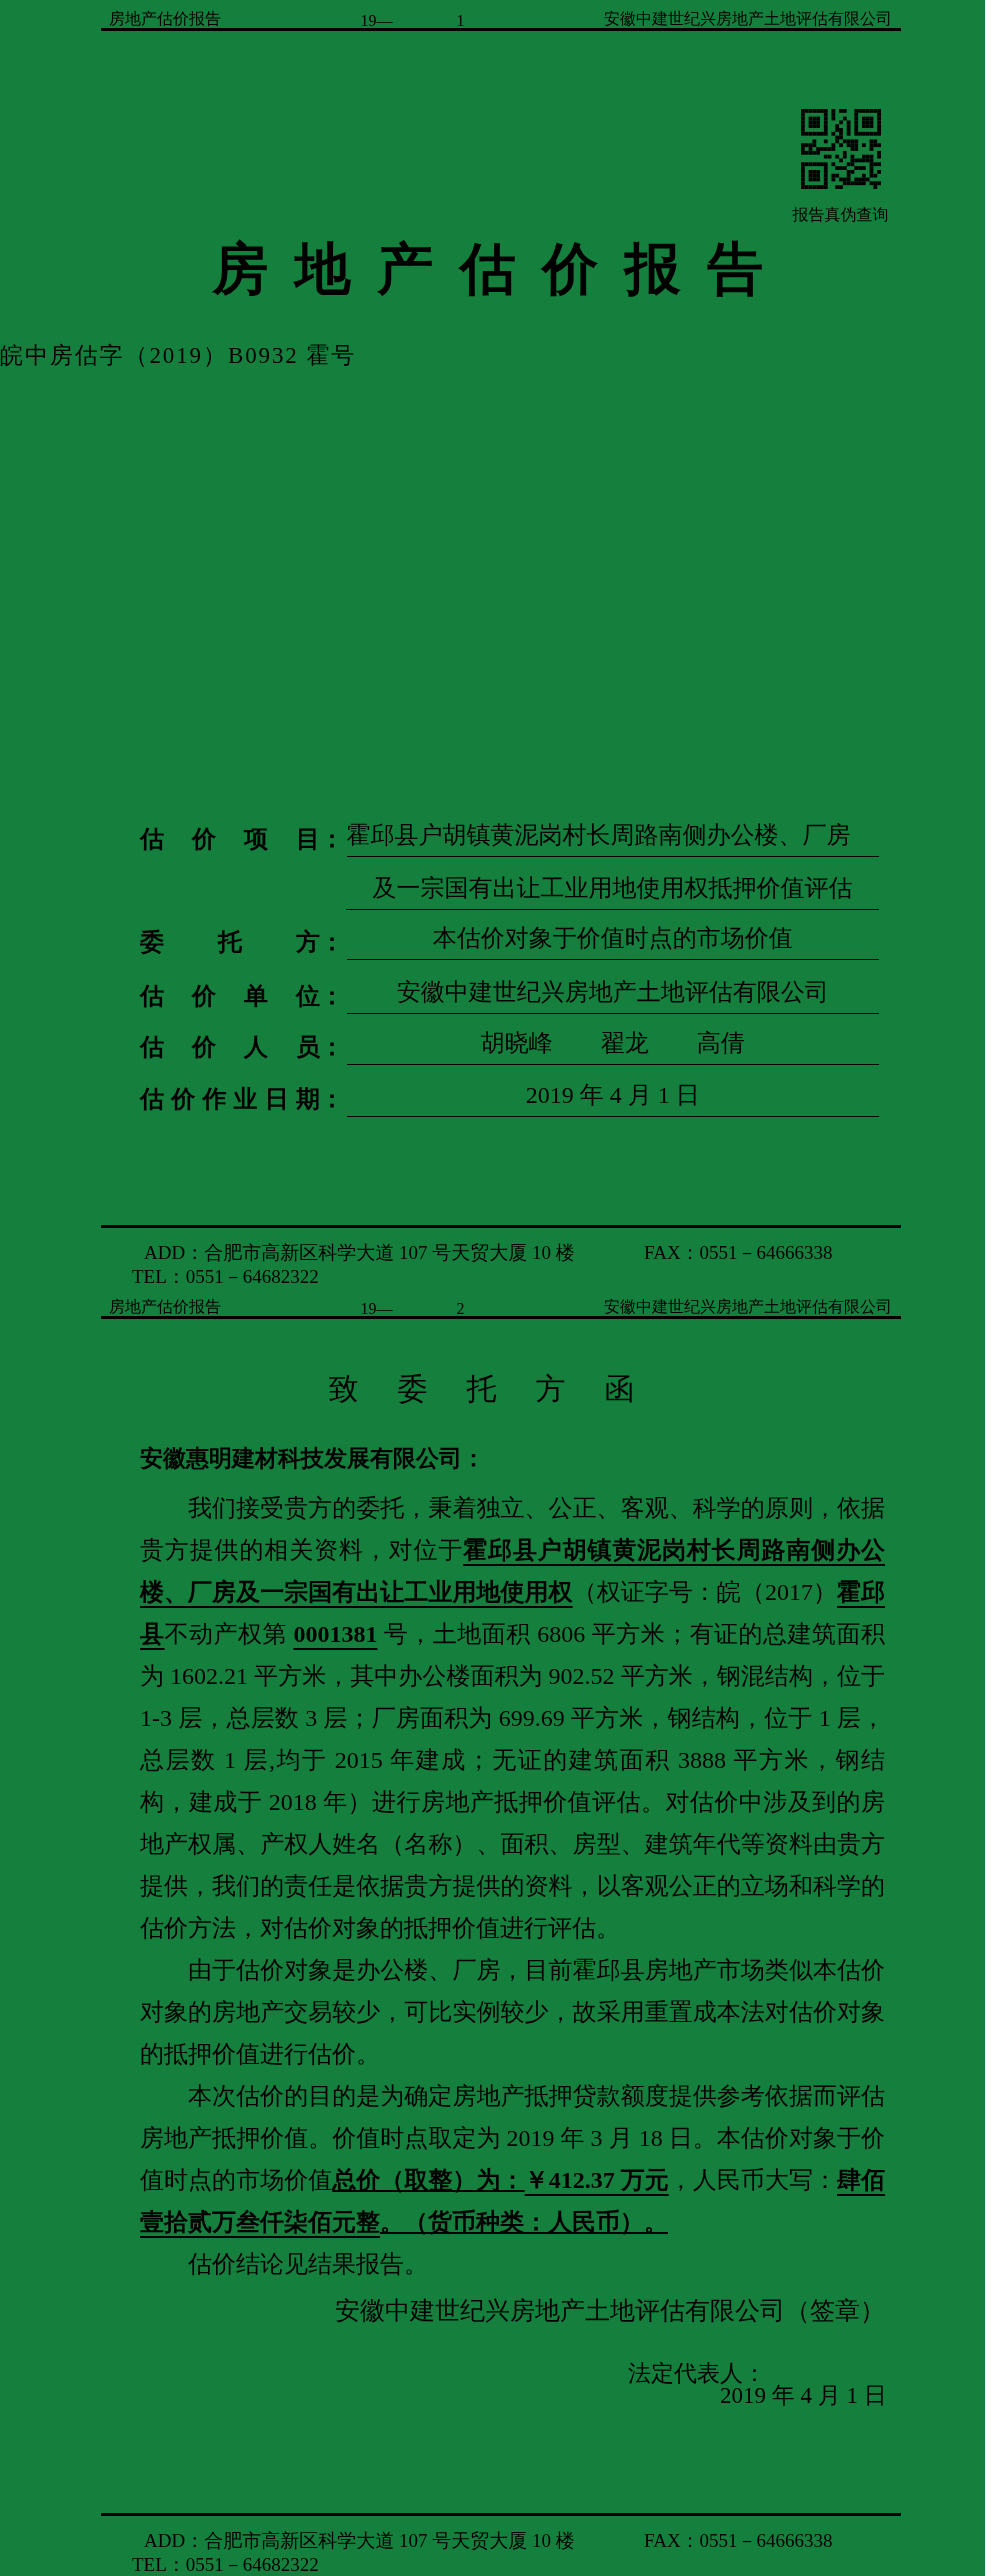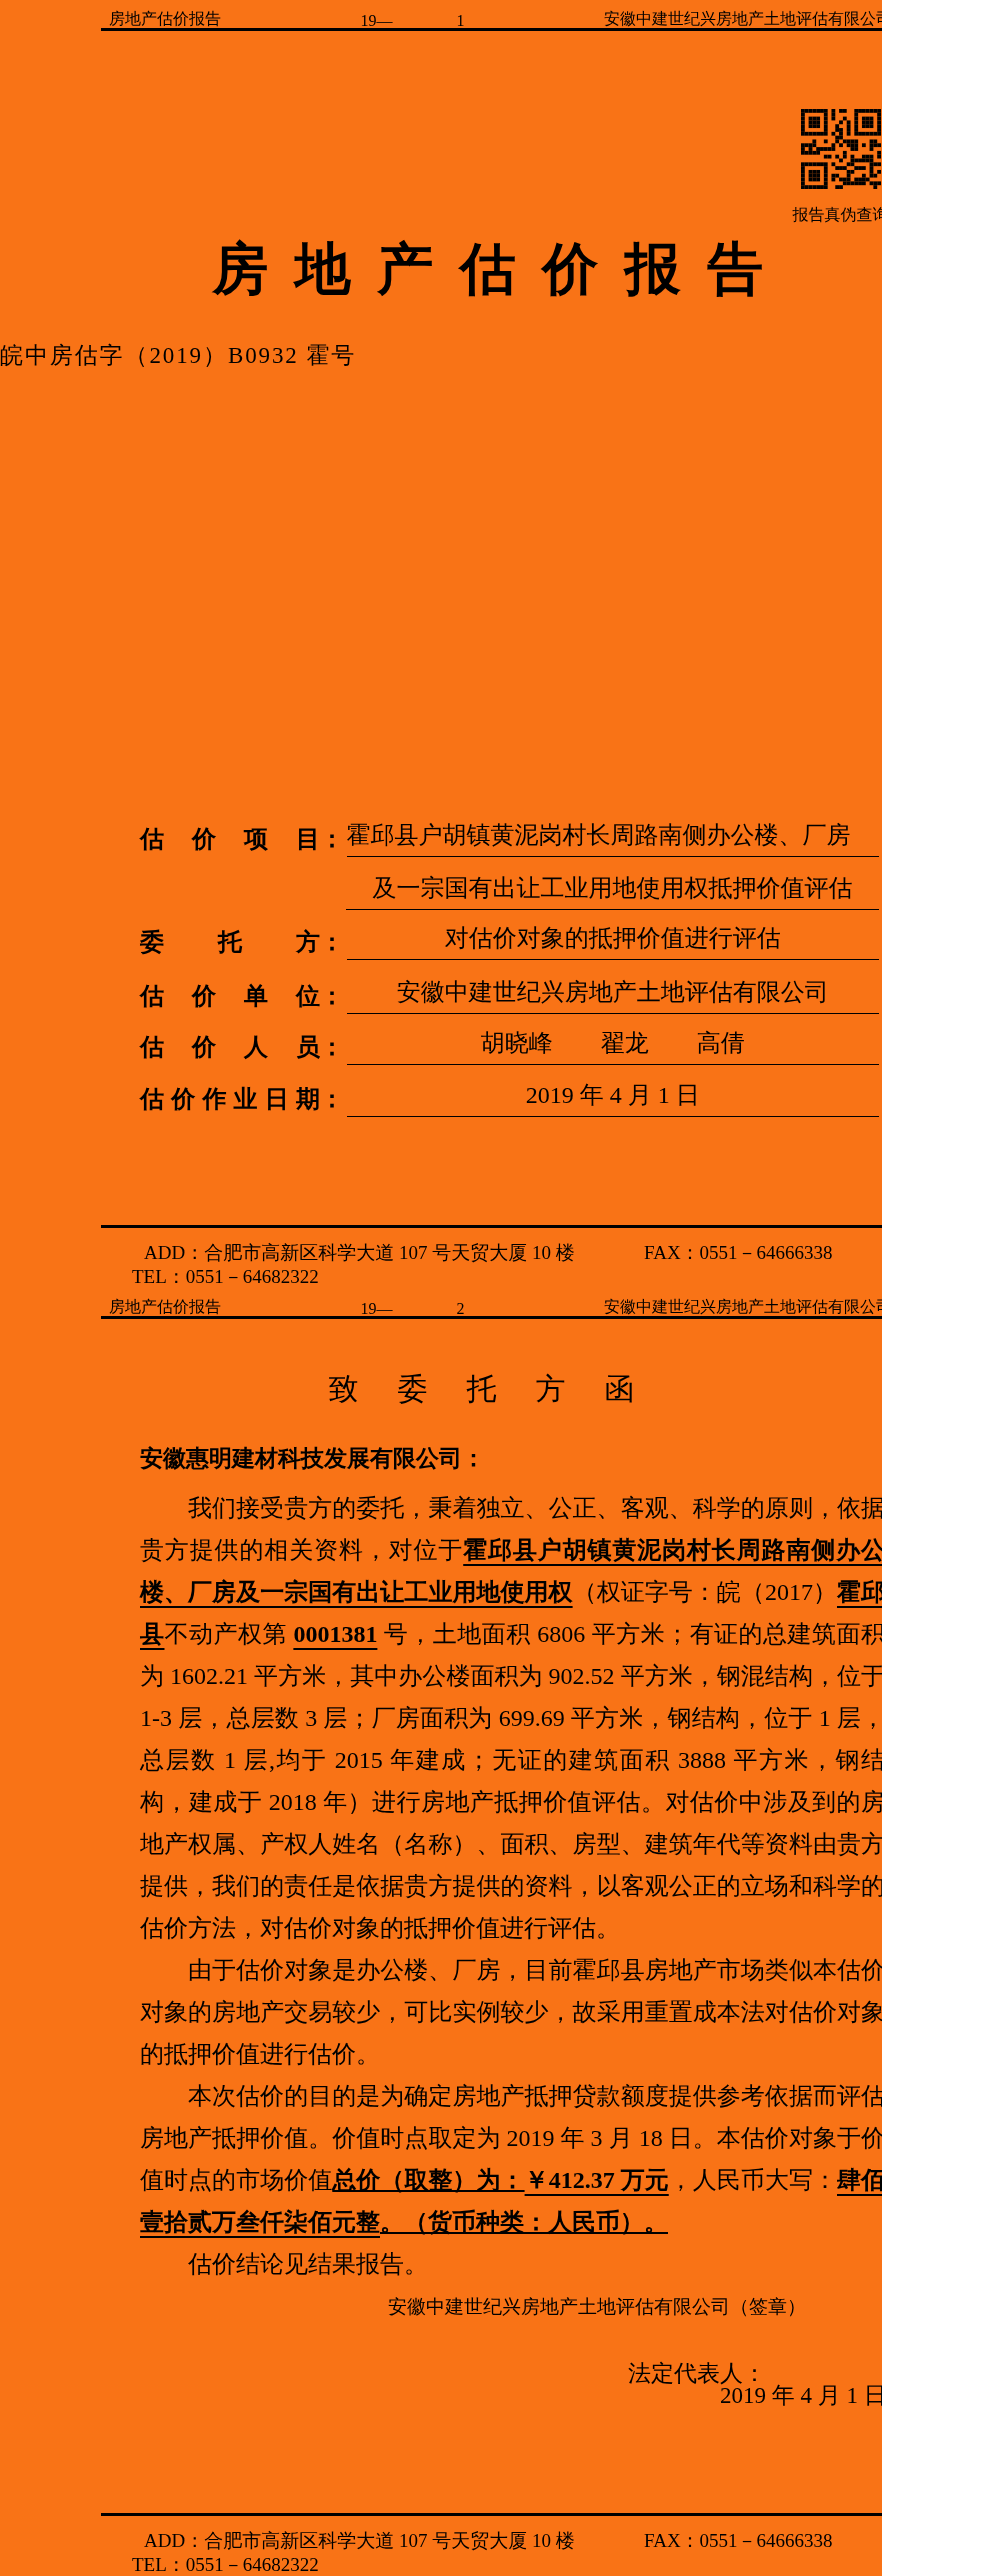--- a/index.html
+++ b/index.html
@@ -1,17 +1,17 @@
 <!DOCTYPE html>
 <html style="font-size:10px"><head>
 <meta charset="utf-8">
 <style>
   html,body{margin:0;padding:0;background:#fff;}
   body{width:1002px;color:#000;font-family:"Liberation Serif","DejaVu Serif",serif;}
-  .page{position:relative;width:882px;height:1288px;background:#f97316;overflow:hidden;}
+  .page{position:relative;width:985px;height:1288px;background:#15803d;overflow:hidden;}
   
   .hdr{position:absolute;left:109px;top:8.8px;width:783px;display:flex;justify-content:space-between;align-items:flex-end;font-size:16px;white-space:nowrap;}
   .hdr-center{display:flex;gap:64px;}
   .hdr-line{position:absolute;left:101px;top:28px;width:800px;height:3.2px;background:#000;}
   
   .ftr-line{position:absolute;left:101px;top:1225px;width:800px;height:3.2px;background:#000;}
   .ftr-add{position:absolute;left:144px;top:1240px;font-size:19px;white-space:nowrap;}
   .ftr-fax{position:absolute;left:644px;top:1240px;font-size:19px;white-space:nowrap;}
   .ftr-tel{position:absolute;left:132px;top:1264px;font-size:19px;white-space:nowrap;}
   
@@ -27,21 +27,21 @@
   .fspacer{width:206px;}
   .fval{flex:1;border-bottom:1.9px solid #000;font-size:24px;text-align:center;padding-bottom:6px;line-height:1.2;white-space:nowrap;}
   .fval.left{text-align:left;}
   
   .letter-title{position:absolute;left:0;top:81px;width:1002px;display:flex;justify-content:center;font-size:30px;font-weight:normal;letter-spacing:39px;white-space:nowrap;}
   .salutation{position:absolute;left:140px;top:155px;font-size:23px;font-family:"Liberation Sans","DejaVu Sans",sans-serif;font-weight:bold;}
   .body-text{position:absolute;left:140px;top:199px;width:745px;font-size:24px;line-height:42px;text-align:justify;}
   .body-text p{margin:0;text-indent:2em;}
   .b{font-weight:bold;text-decoration:underline;}
   .u{text-decoration:underline;text-decoration-thickness:1.9px;text-underline-offset:5.7px;}
-  .sig-company{position:absolute;left:335px;top:1006px;width:524px;text-align:center;font-size:19px;white-space:nowrap;}
+  .sig-company{position:absolute;left:335px;top:1006px;width:524px;text-align:center;font-size:25px;white-space:nowrap;}
   .sig-rep{position:absolute;left:628px;top:1050px;font-size:23px;white-space:nowrap;margin-top:20px;}
   .sig-date{position:absolute;left:720px;top:1092px;font-size:23px;white-space:nowrap;}
 </style>
 </head>
 <body>
 
 <div class="page">
   <div class="hdr">
     <span>房地产估价报告</span>
     <span class="hdr-center">
@@ -288,21 +288,21 @@
     <div class="fspacer"></div>
     <div class="fval">及一宗国有出让工业用地使用权抵押价值评估</div>
   </div>
   <div class="frow" style="top:924px">
     <div class="flabel">
         <span>委</span>
         <span>托</span>
         <span>方</span>
       </div>
     <div class="fcolon">：</div>
-    <div class="fval">对估价对象的抵押价值进行评估</div>
+    <div class="fval">本估价对象于价值时点的市场价值</div>
   </div>
   <div class="frow" style="top:978px">
     <div class="flabel">
         <span>估</span>
         <span>价</span>
         <span>单</span>
         <span>位</span>
       </div>
     <div class="fcolon">：</div>
     <div class="fval">安徽中建世纪兴房地产土地评估有限公司</div>

